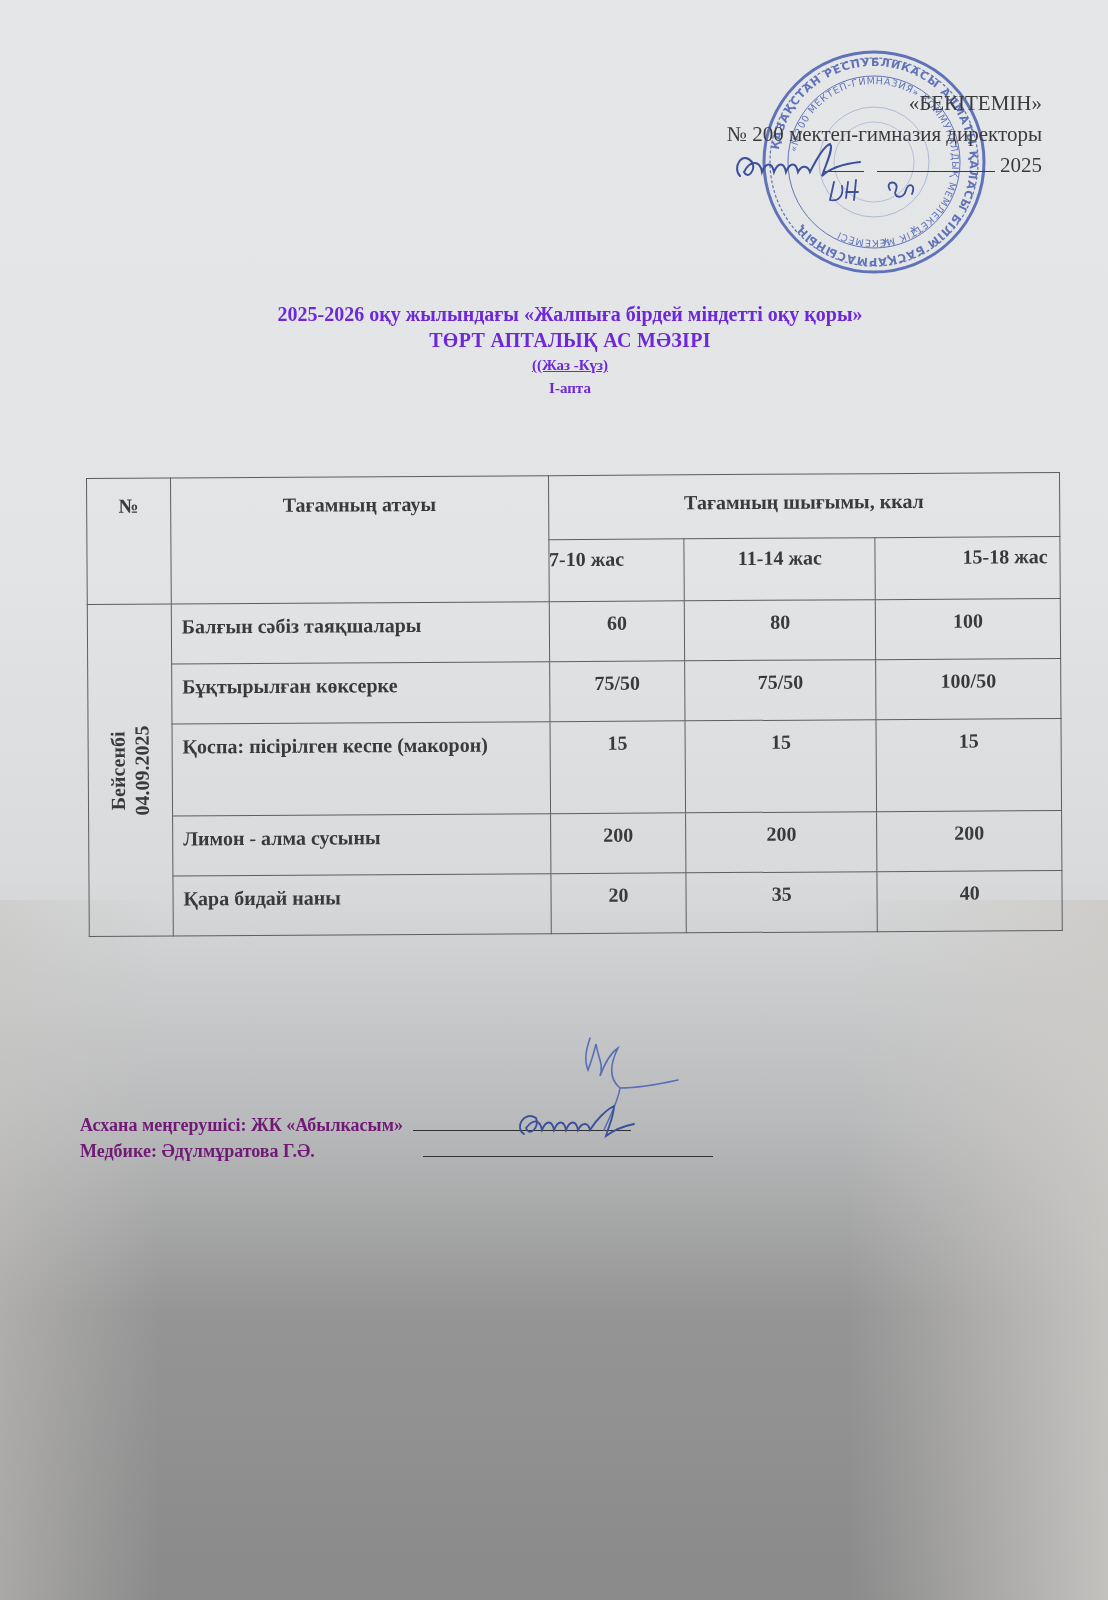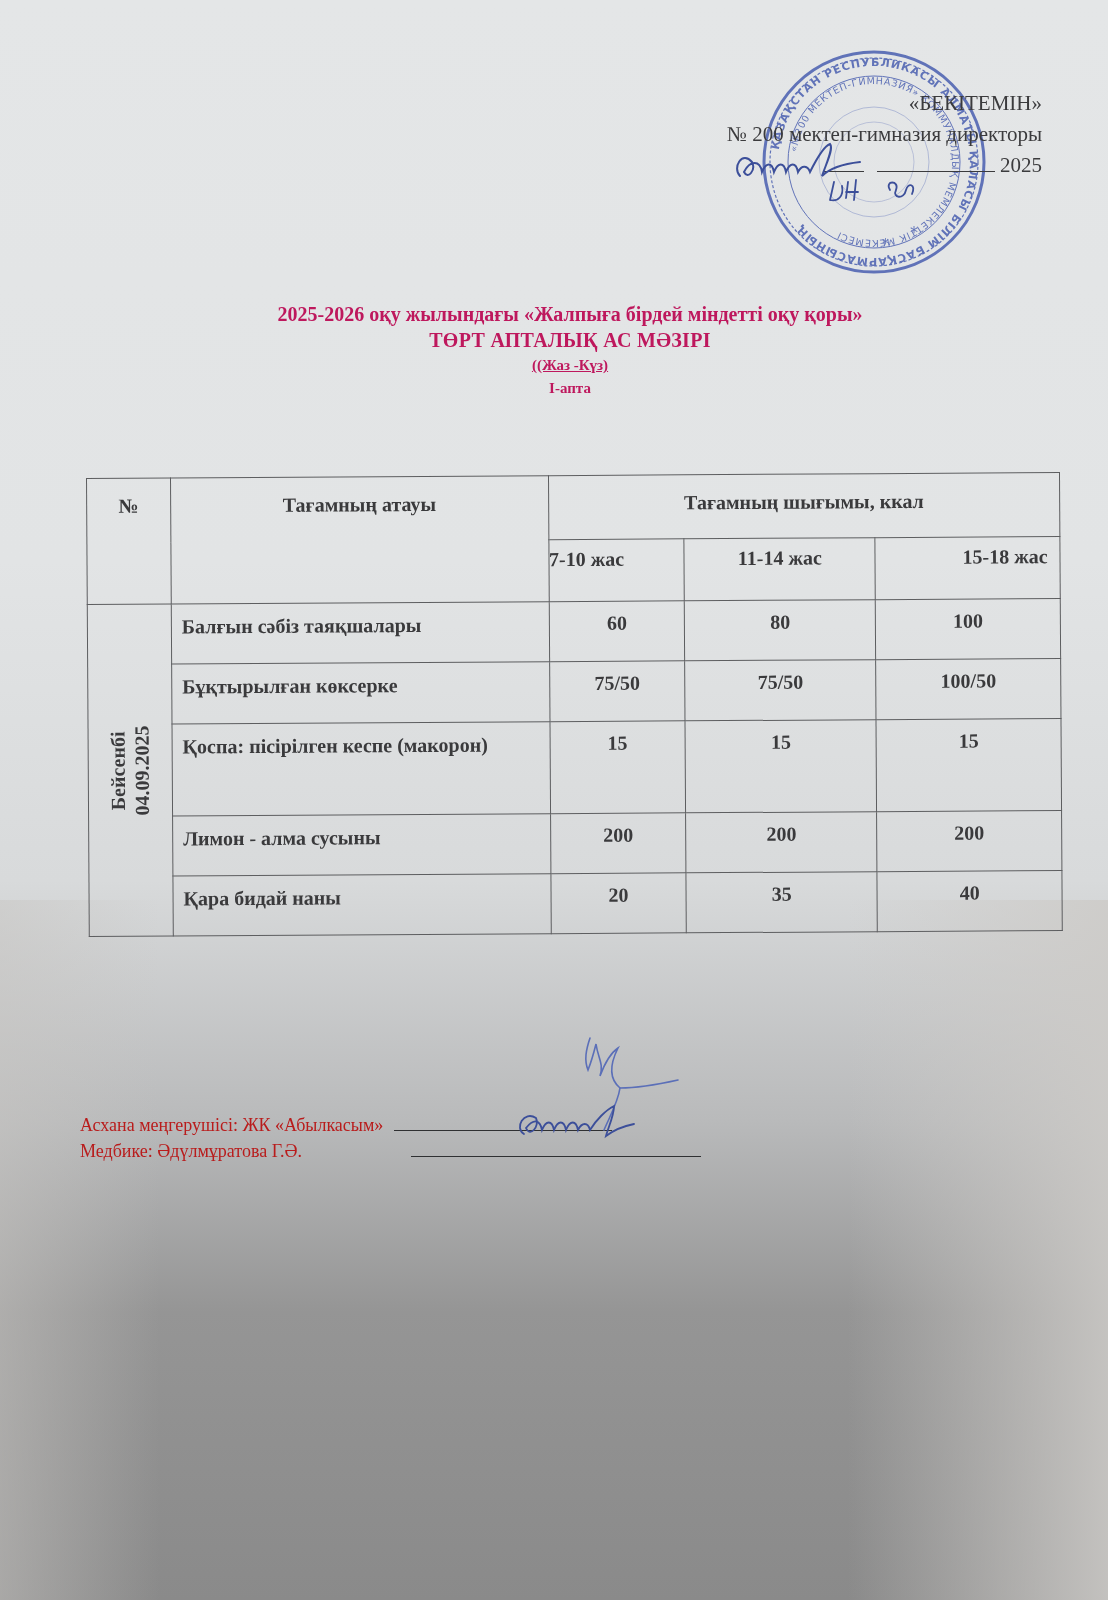--- a/index.html
+++ b/index.html
@@ -37,21 +37,21 @@
     .stamp {
       position: absolute; left: 760px; top: 48px; width: 228px; height: 228px;
       z-index: 1; opacity: 0.85;
     }
     .sig-director { position: absolute; left: 730px; top: 140px; z-index: 3; }
     .sig-date { position: absolute; left: 824px; top: 170px; z-index: 3; }
 
     
     .title-block {
       position: absolute; left: 120px; width: 900px; top: 302px;
-      text-align: center; font-weight: bold; color: #be185d;
+      text-align: center; font-weight: bold; color: #6d28d9;
     }
     .title-block .t1 { font-size: 20px; line-height: 24px; }
     .title-block .t2 { font-size: 20px; line-height: 28px; }
     .title-block .t3 { font-size: 20px; line-height: 28px; letter-spacing: 0.3px; }
     .title-block .t4 { font-size: 15px; line-height: 22px; text-decoration: underline; }
     .title-block .t5 { font-size: 15px; line-height: 24px; }
 
     
     .menu-table {
       position: absolute; left: 86px; top: 478px; width: 974px;
@@ -80,21 +80,21 @@
     .menu-table .val { font-size: 20px; text-align: center; padding-top: 10px; }
     .col-no { width: 84px; }
     .col-name { width: 378px; }
     .col-a { width: 136px; }
     .col-b { width: 191px; }
     .col-c { width: 185px; }
 
     
     .footer {
       position: absolute; left: 80px; top: 1112px;
-      font-weight: normal; font-size: 18px; line-height: 26px; color: #b91c1c;
+      font-weight: bold; font-size: 18px; line-height: 26px; color: #701a75;
     }
     .footer .row { white-space: nowrap; }
     .footer .uline { display: inline-block; border-bottom: 1.5px solid #2f3032; height: 16px; vertical-align: baseline; }
     .sig-manager { position: absolute; left: 560px; top: 1030px; }
     .sig-nurse { position: absolute; left: 510px; top: 1104px; }
   </style>
 </head>
 <body>
 
 <div class="shade-left"></div>

